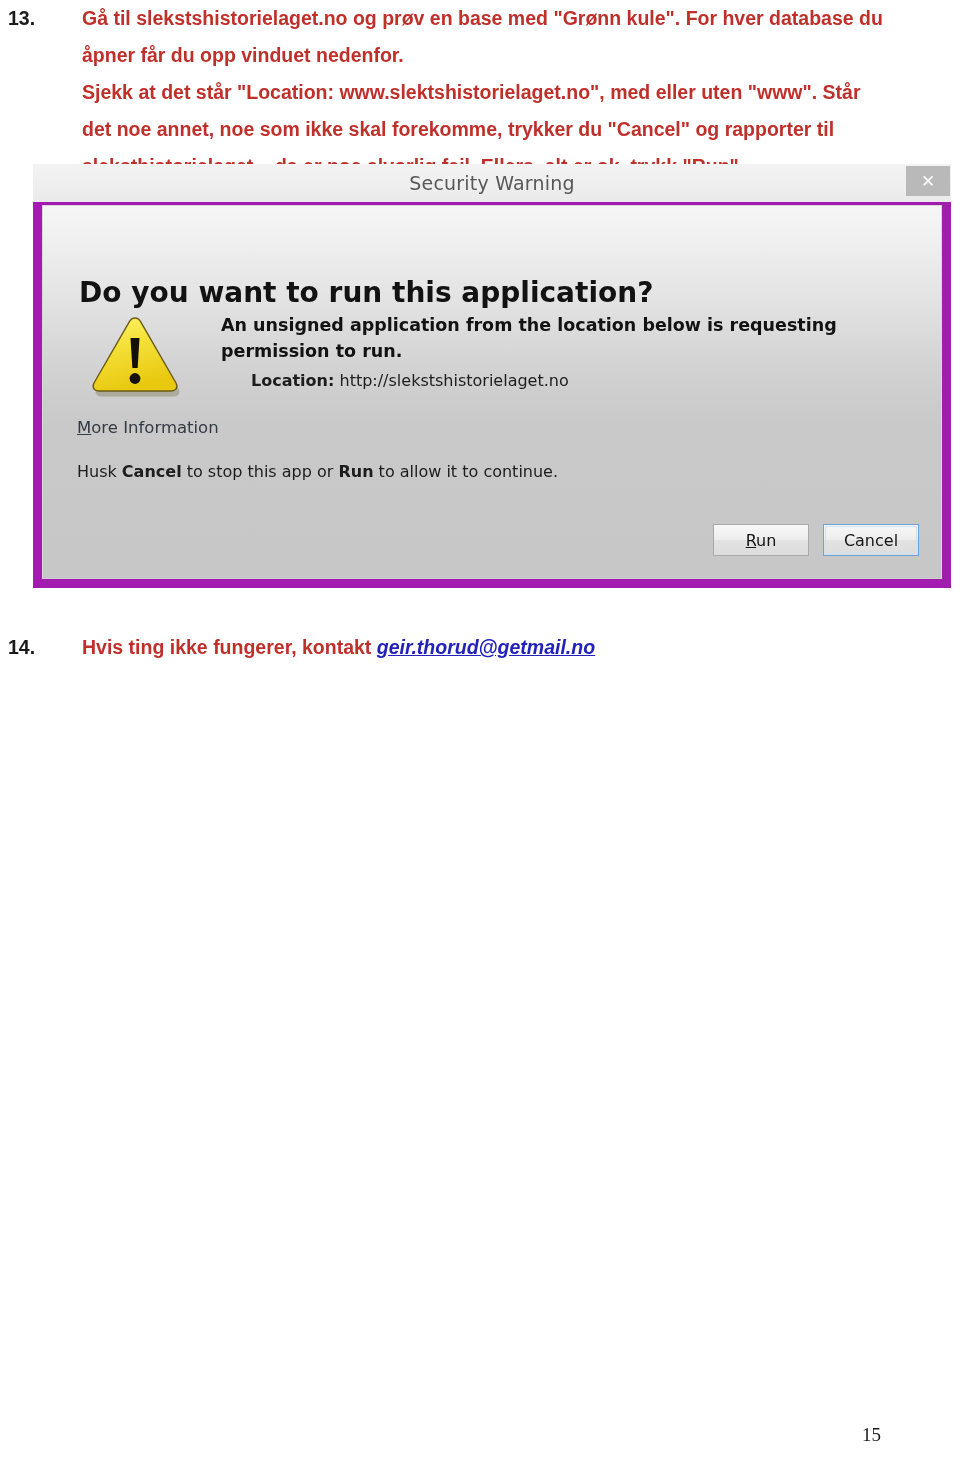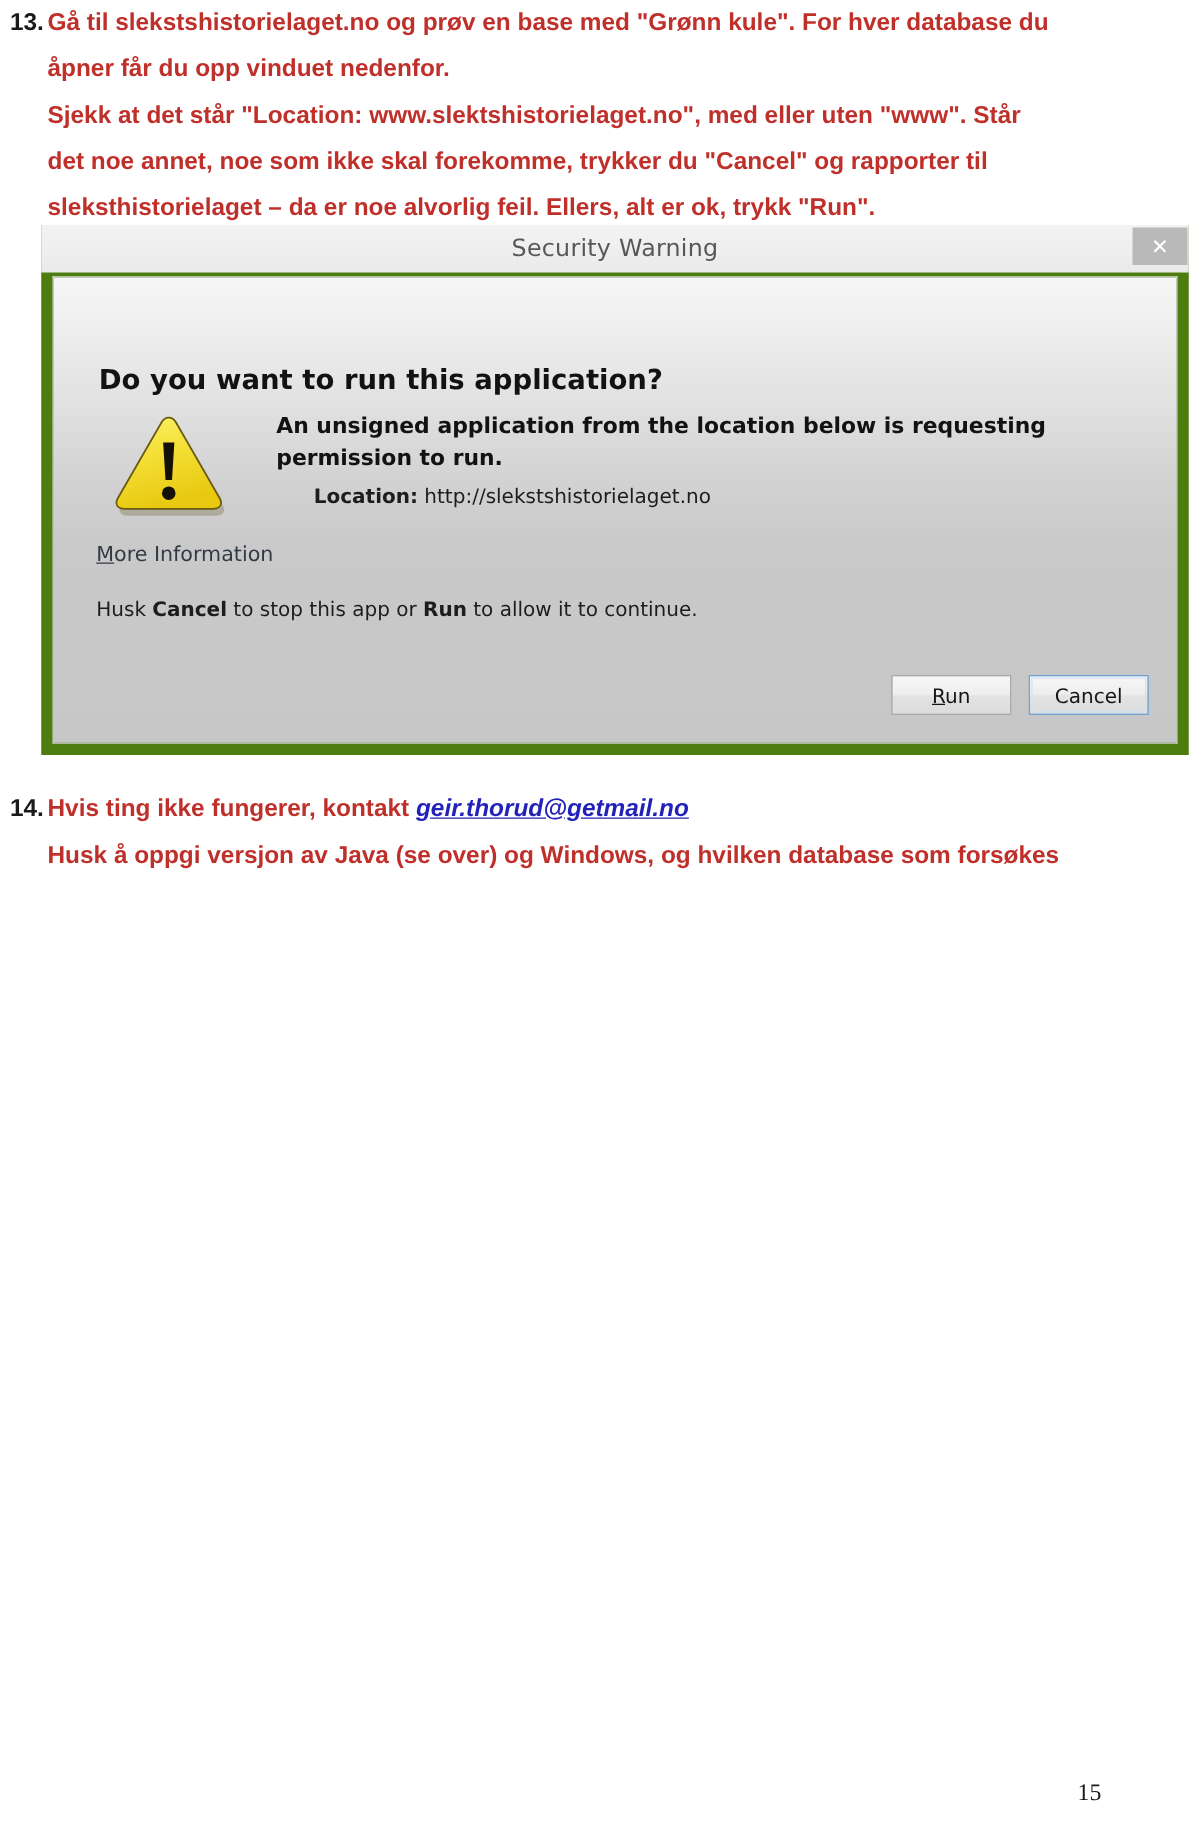--- a/index.html
+++ b/index.html
@@ -21,20 +21,21 @@
     left: 0;
     top: 0;
     width: 960px;
   }
 
   .step {
     display: flex;
     align-items: flex-start;
     font-size: 19.5px;
     line-height: 37px;
+    gap: 44px;
   }
   .step-num {
     flex: 0 0 auto;
     width: 38px;
     padding-left: 8px;
     box-sizing: border-box;
     color: #1a1a1a;
     font-weight: bold;
     font-size: 19.5px;
   }
@@ -53,23 +54,22 @@
     font-style: italic;
   }
 
   
   .dialog {
     position: absolute;
     left: 33px;
     top: 164px;
     width: 918px;
     height: 424px;
-    background: #4d7c0f;
+    background: #a21caf;
     box-sizing: border-box;
-    margin-top: 16px;
   }
 
   .dlg-titlebar {
     position: relative;
     height: 38px;
     background: linear-gradient(to bottom, #f3f3f3 0%, #eeeeee 60%, #eaeaea 100%);
     display: flex;
     align-items: center;
     justify-content: center;
   }
@@ -108,21 +108,21 @@
     background: linear-gradient(to bottom, #f6f6f6 0%, #efefef 10%, #e2e2e2 26%, #d2d2d2 44%, #c9c9c9 58%, #c7c7c7 100%);
     overflow: hidden;
   }
 
   .dlg-heading {
     position: absolute;
     left: 36px;
     top: 70px;
     font-family: "DejaVu Sans", sans-serif;
     font-weight: bold;
-    font-size: 22px;
+    font-size: 28px;
     color: #121212;
     white-space: nowrap;
   }
 
   .warn-icon {
     position: absolute;
     left: 48px;
     top: 108px;
     width: 92px;
     height: 84px;
@@ -233,21 +233,20 @@
       <span class="ln">sleksthistorielaget – da er noe alvorlig feil. Ellers, alt er ok, trykk "Run".</span>
     </div>
   </div>
 
   <div style="height:444px"></div>
 
   <div class="step">
     <div class="step-num">14.</div>
     <div class="step-body">
       <span class="ln"><span>Hvis ting ikke fungerer, kontakt </span><a class="maillink" href="#">geir.thorud@getmail.no</a></span>
-      <span class="ln">Husk å oppgi versjon av Java (se over) og Windows, og hvilken database som forsøkes</span>
     </div>
   </div>
 
 </div>
 
 <div class="dialog">
 
   <div class="dlg-titlebar">
     <div class="dlg-title">Security Warning</div>
     <div class="dlg-close">✕</div>

